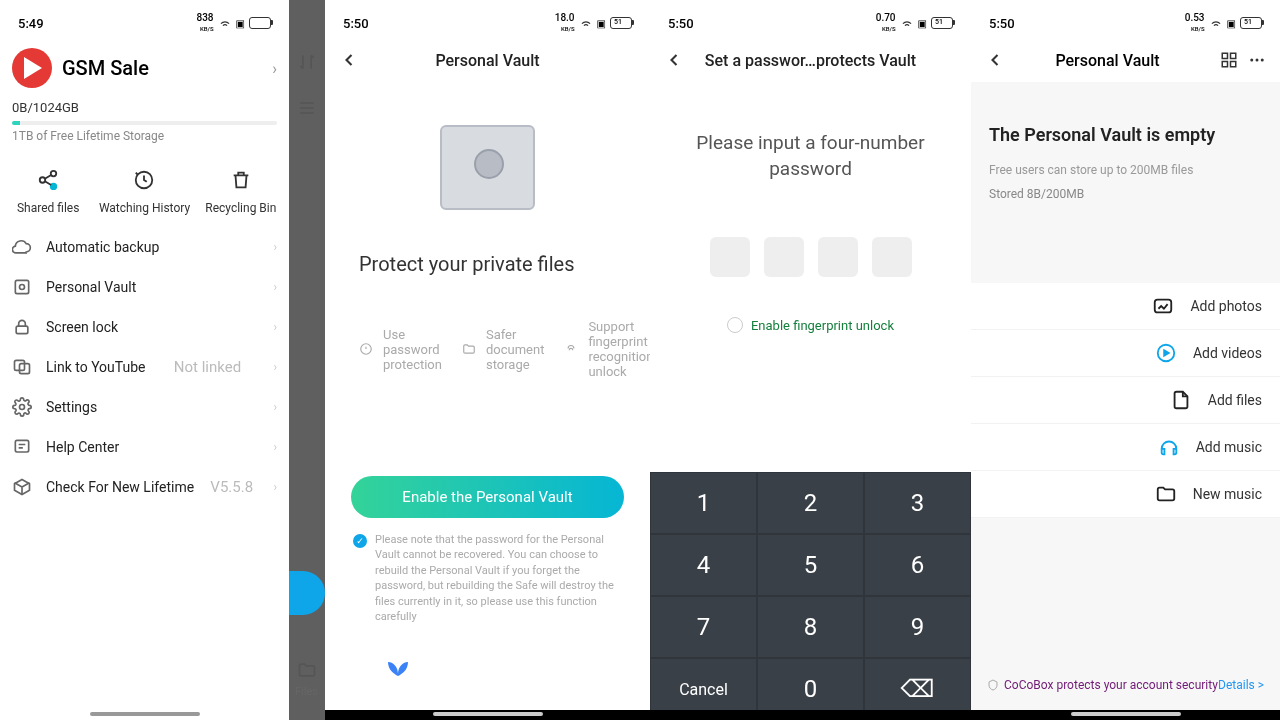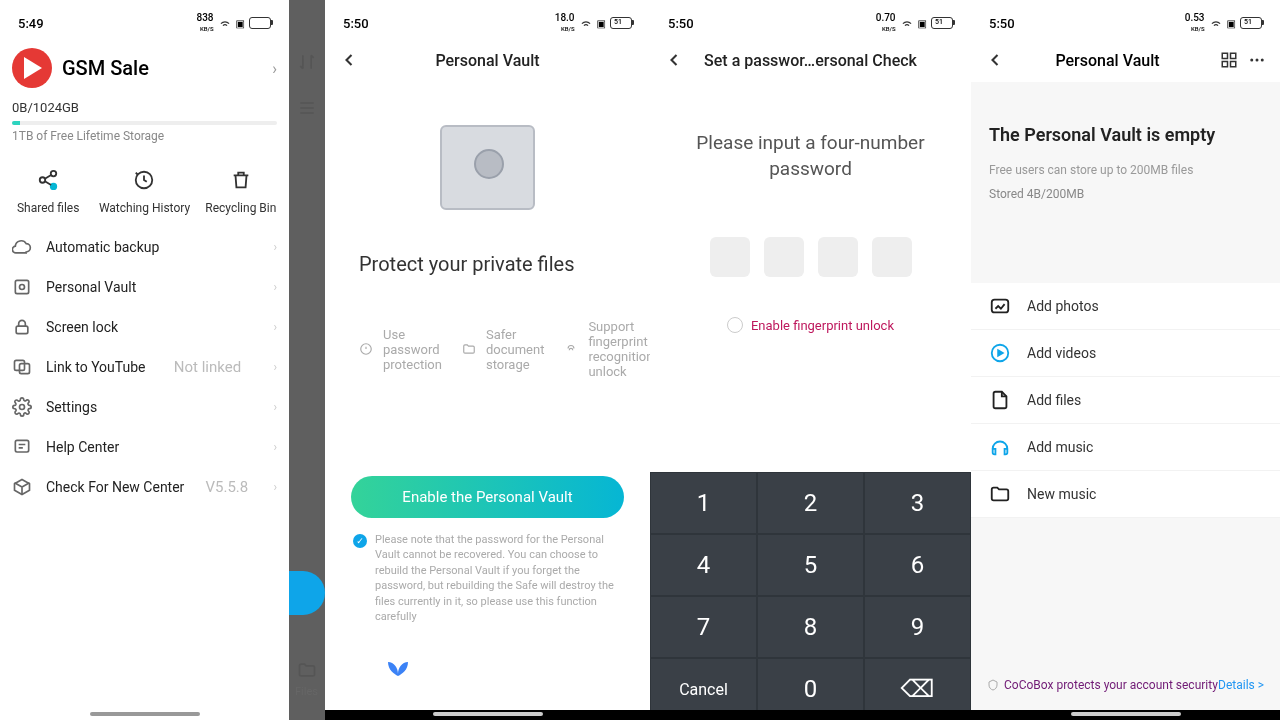--- a/index.html
+++ b/index.html
@@ -53,34 +53,34 @@
 .feat-list{padding:0 34px;display:flex;flex-direction:row;gap:20px;}
 .feat{display:flex;align-items:center;gap:10px;font-size:13px;color:#aaa;}
 .feat svg{width:14px;height:14px;flex-shrink:0;}
 .enable-btn{margin:82px 26px 14px;height:42px;border-radius:22px;background:linear-gradient(90deg,#34d399,#06b6d4);color:#fff;font-size:15px;display:flex;align-items:center;justify-content:center;}
 .note{display:flex;gap:8px;padding:0 28px;font-size:11px;color:#aaa;line-height:1.4;}
 .note-check{width:14px;height:14px;border-radius:50%;background:#0ea5e9;color:#fff;font-size:9px;display:flex;align-items:center;justify-content:center;flex-shrink:0;margin-top:2px;}
 
 .p4-prompt{text-align:center;font-size:19px;color:#555;padding:48px 24px 0;line-height:1.35;}
 .pin-boxes{display:flex;gap:14px;justify-content:center;margin-top:56px;}
 .pin-box{width:40px;height:40px;background:#eee;border-radius:6px;}
-.fp-row{display:flex;align-items:center;justify-content:center;gap:8px;margin-top:40px;font-size:13px;color:#be185d;}
+.fp-row{display:flex;align-items:center;justify-content:center;gap:8px;margin-top:40px;font-size:13px;color:#15803d;}
 .fp-circle{width:16px;height:16px;border:1.5px solid #ccc;border-radius:50%;}
 .keypad{margin-top:auto;background:#3a4047;display:grid;grid-template-columns:1fr 1fr 1fr;height:248px;}
 .key{display:flex;align-items:center;justify-content:center;color:#fff;font-size:24px;border:1px solid #2f353b;}
 .key.txt{font-size:16px;}
 
 .p5-head{display:flex;align-items:center;padding:10px 14px;height:44px;}
 .p5-head-title{flex:1;text-align:center;font-size:16px;font-weight:500;}
 .qr-icon,.more-icon{width:18px;height:18px;color:#333;margin-left:10px;}
 .p5-empty{padding:40px 18px 10px;font-size:18px;font-weight:600;color:#222;}
 .p5-sub{padding:0 18px;font-size:12px;color:#999;margin-top:8px;}
 .p5-stored{padding:10px 18px 0;font-size:12px;color:#888;}
 .add-list{margin-top:82px;}
-.add-item{display:flex;align-items:center;gap:16px;padding:12px 18px;font-size:14px;color:#333;border-bottom:1px solid #f2f2f2;}
+.add-item{display:flex;align-items:center;gap:16px;padding:12px 18px;font-size:14px;color:#333;border-bottom:1px solid #f2f2f2;justify-content:flex-end;}
 .add-item svg{width:22px;height:22px;flex-shrink:0;}
 .p5-footer{margin-top:auto;display:flex;align-items:center;padding:12px 16px 28px;font-size:12px;}
 .p5-footer .sec{color:#701a75;display:flex;gap:5px;align-items:center;}
 .p5-footer .details{margin-left:auto;color:#2196f3;}
 
 .home-ind{position:absolute;bottom:4px;left:50%;transform:translateX(-50%);width:110px;height:4px;background:#555;border-radius:3px;}
 .home-ind.light{background:#999;}
 .nav-bar-black{position:absolute;bottom:0;left:0;right:0;height:10px;background:#000;}
 </style>
 </head>
@@ -182,21 +182,21 @@
           <path d="M8 9h8M8 13h5"></path>
         </svg>
       <span>Help Center</span>
         <span class="chev">›</span>
     </div>
     <div class="menu-item">
       <svg class="menu-icon" viewBox="0 0 24 24" fill="none" stroke="currentColor" stroke-width="2">
           <path d="M12 3l9 5v8l-9 5-9-5V8z"></path>
           <path d="M12 12l9-5M12 12v9M12 12L3 7"></path>
         </svg>
-      <span>Check For New Center</span>
+      <span>Check For New Lifetime</span>
       <span class="meta">V5.5.8</span>
         <span class="chev">›</span>
     </div>
   </div>
   <div class="home-ind light"></div>
 </div>
 
 <div class="panel p2">
   <div class="p2-dim"></div>
   <svg class="p2-ic" style="top:52px;left:8px;width:20px;height:20px" viewBox="0 0 24 24" fill="none" stroke="#555" stroke-width="2">
@@ -291,21 +291,21 @@
       <span>▣</span>
       <span class="battery-icon">
           <span class="battery-text">51</span>
         </span>
     </span>
   </div>
   <div class="header">
     <svg class="back-btn" viewBox="0 0 24 24" fill="none" stroke="currentColor" stroke-width="2.5">
         <path d="M15 18l-6-6 6-6"></path>
       </svg>
-    <div class="header-title">Set a passwor…ersonal Check</div>
+    <div class="header-title">Set a passwor…protects Vault</div>
   </div>
   <div class="p4-prompt">Please input a four-number password</div>
   <div class="pin-boxes">
     <div class="pin-box"></div>
     <div class="pin-box"></div>
     <div class="pin-box"></div>
     <div class="pin-box"></div>
   </div>
   <div class="fp-row">
     <div class="fp-circle"></div>
@@ -355,21 +355,21 @@
       </svg>
     <svg class="more-icon" viewBox="0 0 24 24" fill="currentColor">
         <circle cx="5" cy="12" r="2"></circle>
         <circle cx="12" cy="12" r="2"></circle>
         <circle cx="19" cy="12" r="2"></circle>
       </svg>
   </div>
   <div style="background:#f7f7f7;flex:1;display:flex;flex-direction:column;padding-top:2px">
     <div class="p5-empty">The Personal Vault is empty</div>
     <div class="p5-sub">Free users can store up to 200MB files</div>
-    <div class="p5-stored">Stored 4B/200MB</div>
+    <div class="p5-stored">Stored 8B/200MB</div>
     <div class="add-list" style="background:#fff">
       <div class="add-item">
         <svg viewBox="0 0 24 24" fill="none" stroke="#222" stroke-width="2">
             <rect x="3" y="5" width="18" height="14" rx="3"></rect>
             <path d="M7 15l3-3 3 3 4-5"></path>
           </svg>
         <span>Add photos</span>
       </div>
       <div class="add-item">
         <svg viewBox="0 0 24 24" fill="none" stroke="#0ea5e9" stroke-width="2">

